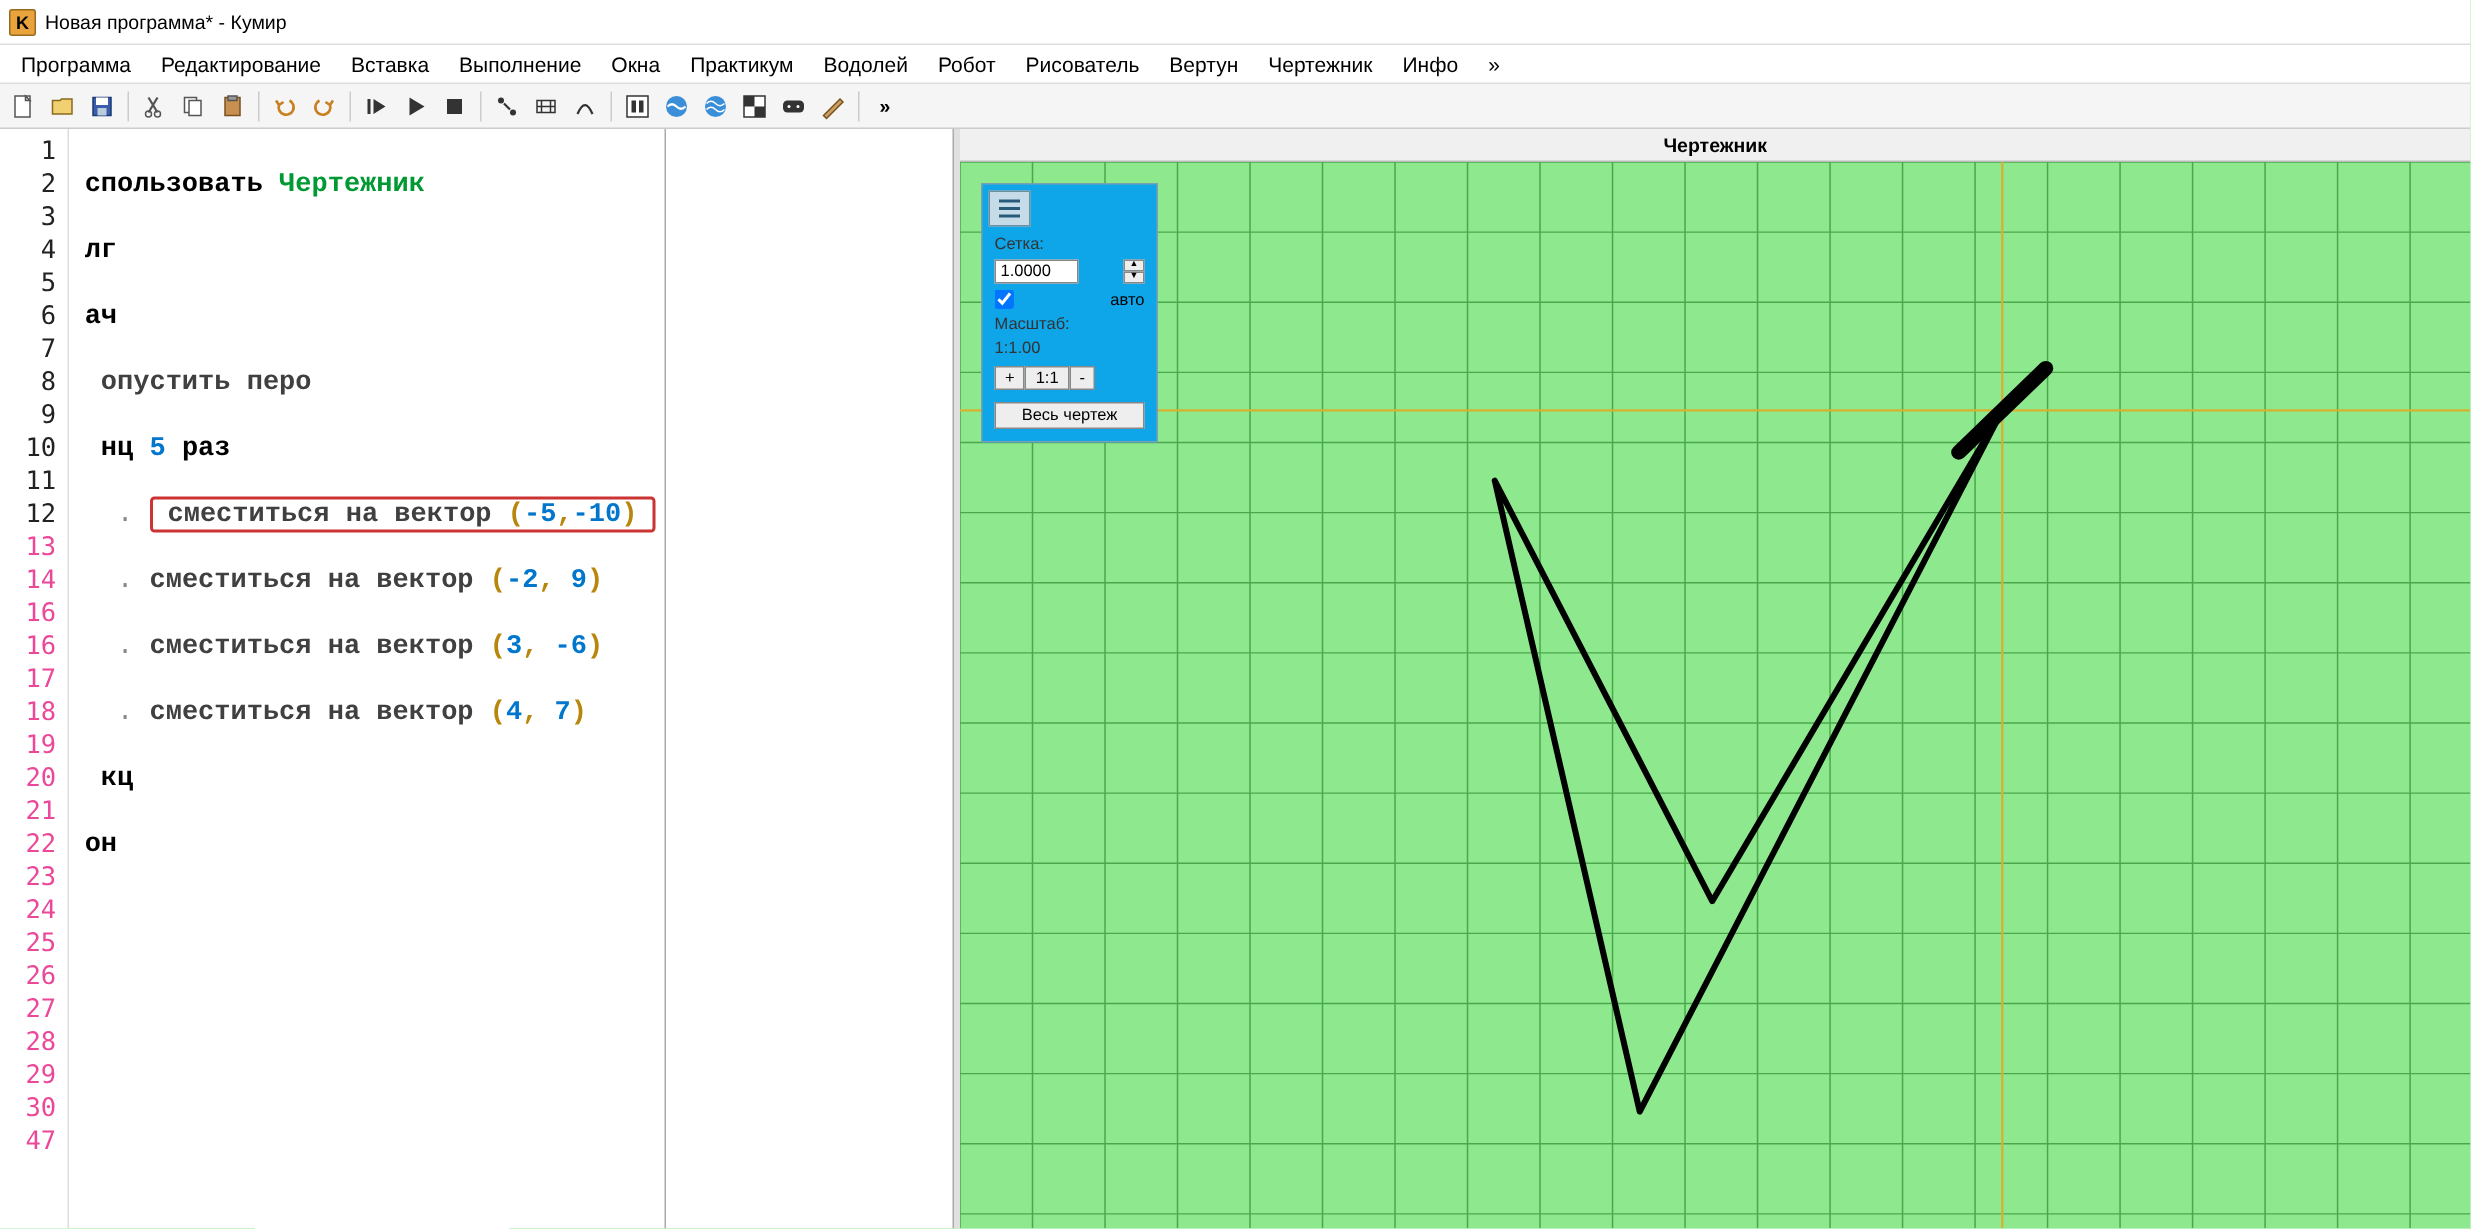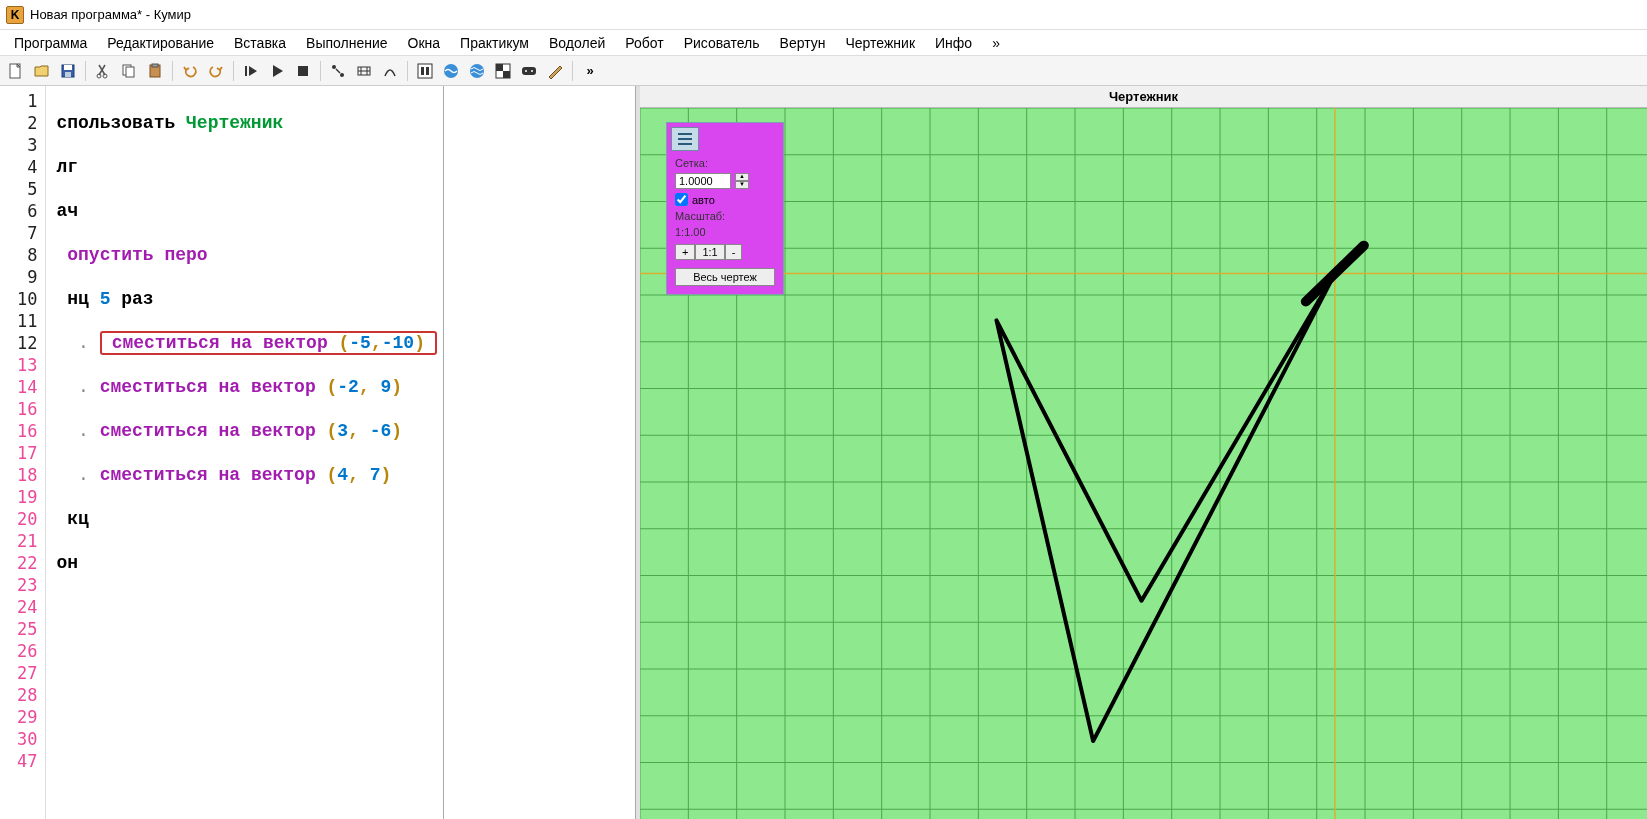--- a/index.html
+++ b/index.html
@@ -19,40 +19,40 @@
 
 .main { display: flex; height: calc(100% - 86px); }
 
 .left-pane { width: 636px; display: flex; border-right: 1px solid #aaa; }
 .gutter { width: 48px; background: #fff; border-right: 1px solid #ddd; text-align: right; padding: 4px 8px 0 0; }
 .gutter .ln { color: #ec4899; font-family: Consolas, monospace; font-size: 17px; line-height: 22px; }
 .gutter .ln.used { color: #222; }
 
 .editor { flex: 1; padding: 4px 6px 0 10px; font-family: Consolas, "Courier New", monospace; font-size: 18px; line-height: 22px; white-space: pre; }
 .kw-black { color: #000; font-weight: bold; }
-.kw-blue { color: #a21caf; font-weight: bold; }
+.kw-blue { color: #404040; font-weight: bold; }
 .kw-green { color: #009933; font-weight: bold; }
 .num { color: #0077cc; font-weight: bold; }
 .paren { color: #b8860b; font-weight: bold; }
 .dot { color: #888; }
 .hl-box { border: 2px solid #cc3333; border-radius: 3px; padding: 0 10px; }
 
 .mid-pane { width: 200px; border-left: 1px solid #aaa; }
 
 .right-pane { flex: 1; display: flex; flex-direction: column; border-left: 4px solid #e0e0e0; }
 .right-title { height: 22px; background: #f0f0f0; border-bottom: 1px solid #bbb; text-align: center; font-size: 13px; font-weight: bold; line-height: 22px; }
 
 .canvas-area { flex: 1; position: relative; background: #8ee98e; overflow: hidden; }
 .canvas-area svg.drawing { position: absolute; top: 0; left: 0; width: 100%; height: 100%; }
 
-.ctrl-panel { position: absolute; top: 14px; left: 14px; width: 118px; background: #d946ef; border: 1px solid #7da0b0; font-size: 11px; margin-left: 12px; }
+.ctrl-panel { position: absolute; top: 14px; left: 14px; width: 118px; background: #0ea5e9; border: 1px solid #7da0b0; font-size: 11px; }
 .ctrl-panel .hamburger { width: 28px; height: 24px; border: 1px solid #6b8fa0; background: #c5dce8; margin: 4px; display: flex; flex-direction: column; justify-content: center; align-items: center; gap: 3px; cursor: pointer; }
 .ctrl-panel .hamburger span { display: block; width: 14px; height: 2px; background: #2a5a7a; }
 .ctrl-panel .lbl { padding: 2px 8px; color: #333; font-size: 11px; }
-.ctrl-panel .row { padding: 2px 8px; display: flex; align-items: center; gap: 4px; }
+.ctrl-panel .row { padding: 2px 8px; display: flex; align-items: center; gap: 4px; justify-content: space-between; }
 .ctrl-panel input[type=text] { width: 56px; font-size: 11px; padding: 1px 3px; border: 1px solid #888; background: #fff; }
 .ctrl-panel .spin { width: 14px; display: flex; flex-direction: column; }
 .ctrl-panel .spin div { height: 8px; border: 1px solid #888; background: #eee; font-size: 6px; text-align: center; line-height: 5px; cursor: pointer; }
 .ctrl-panel input[type=checkbox] { margin: 0; }
 .ctrl-panel .btngrp { padding: 4px 8px; display: flex; gap: 0; }
 .ctrl-panel .btngrp button { font-size: 11px; padding: 1px 6px; border: 1px solid #888; background: #eee; cursor: pointer; }
 .ctrl-panel .full-btn { margin: 4px 8px 8px 8px; }
 .ctrl-panel .full-btn button { width: 100%; font-size: 11px; padding: 2px; border: 1px solid #888; background: #eee; cursor: pointer; }
 </style>
 </head>

